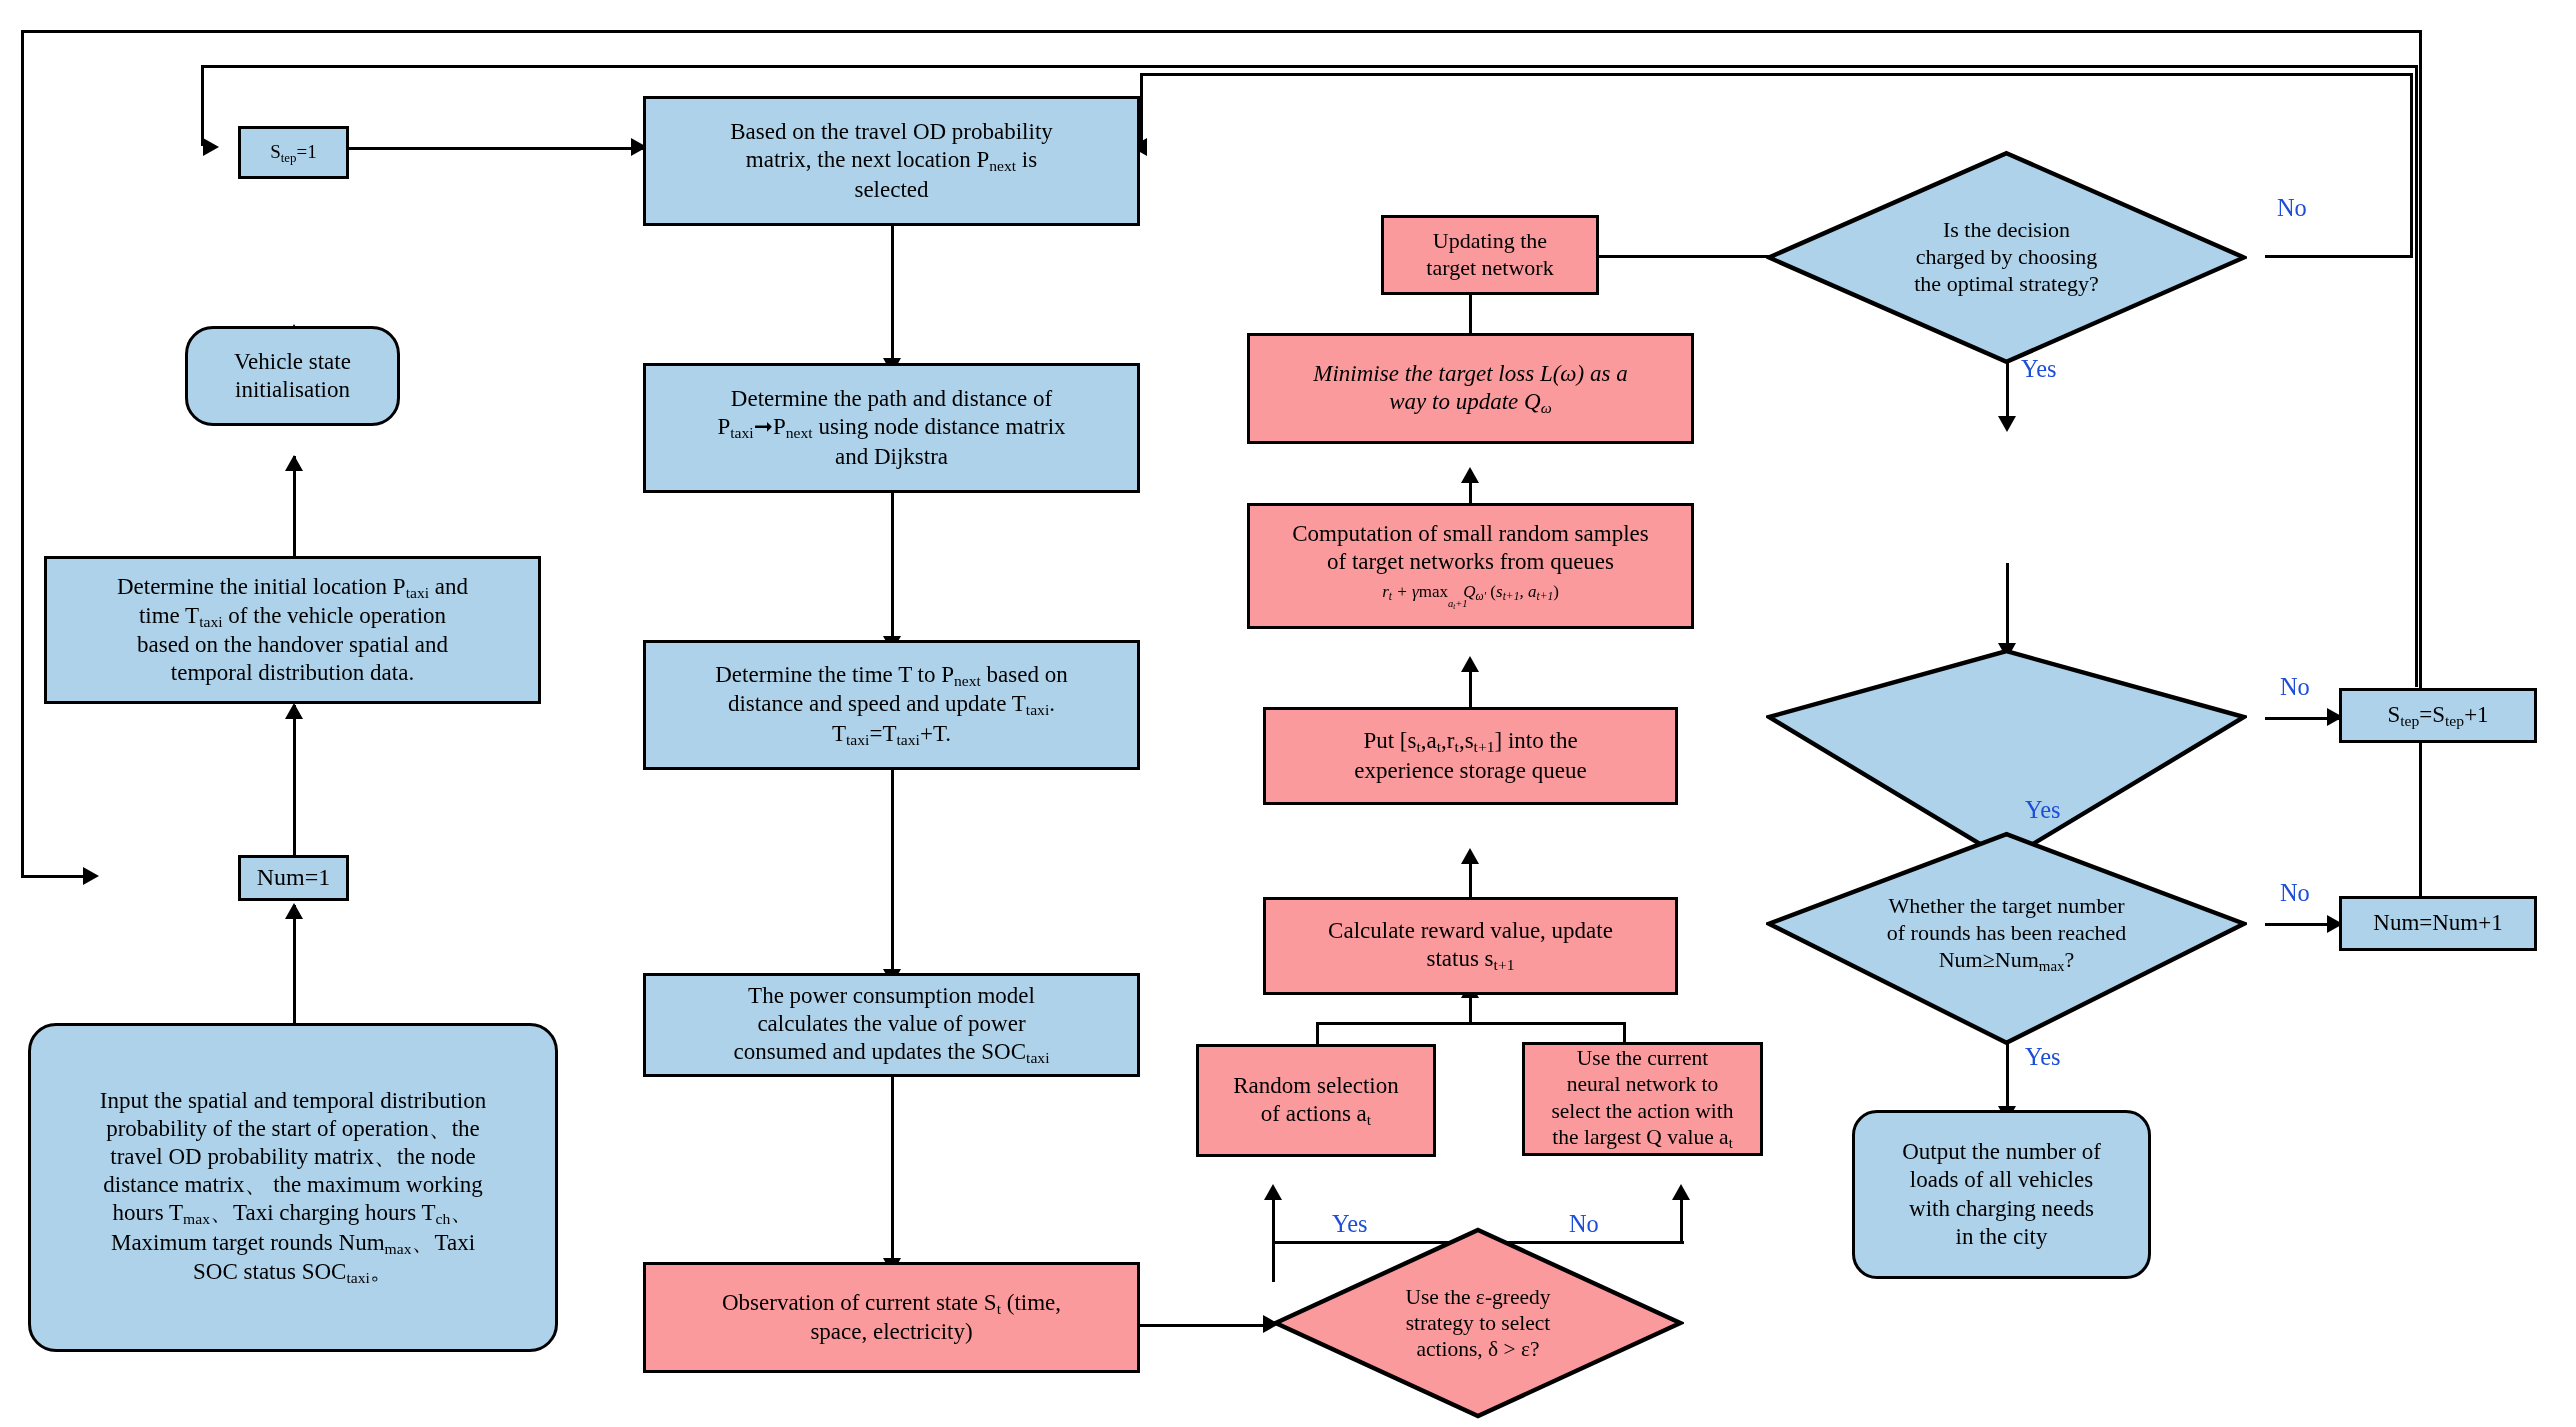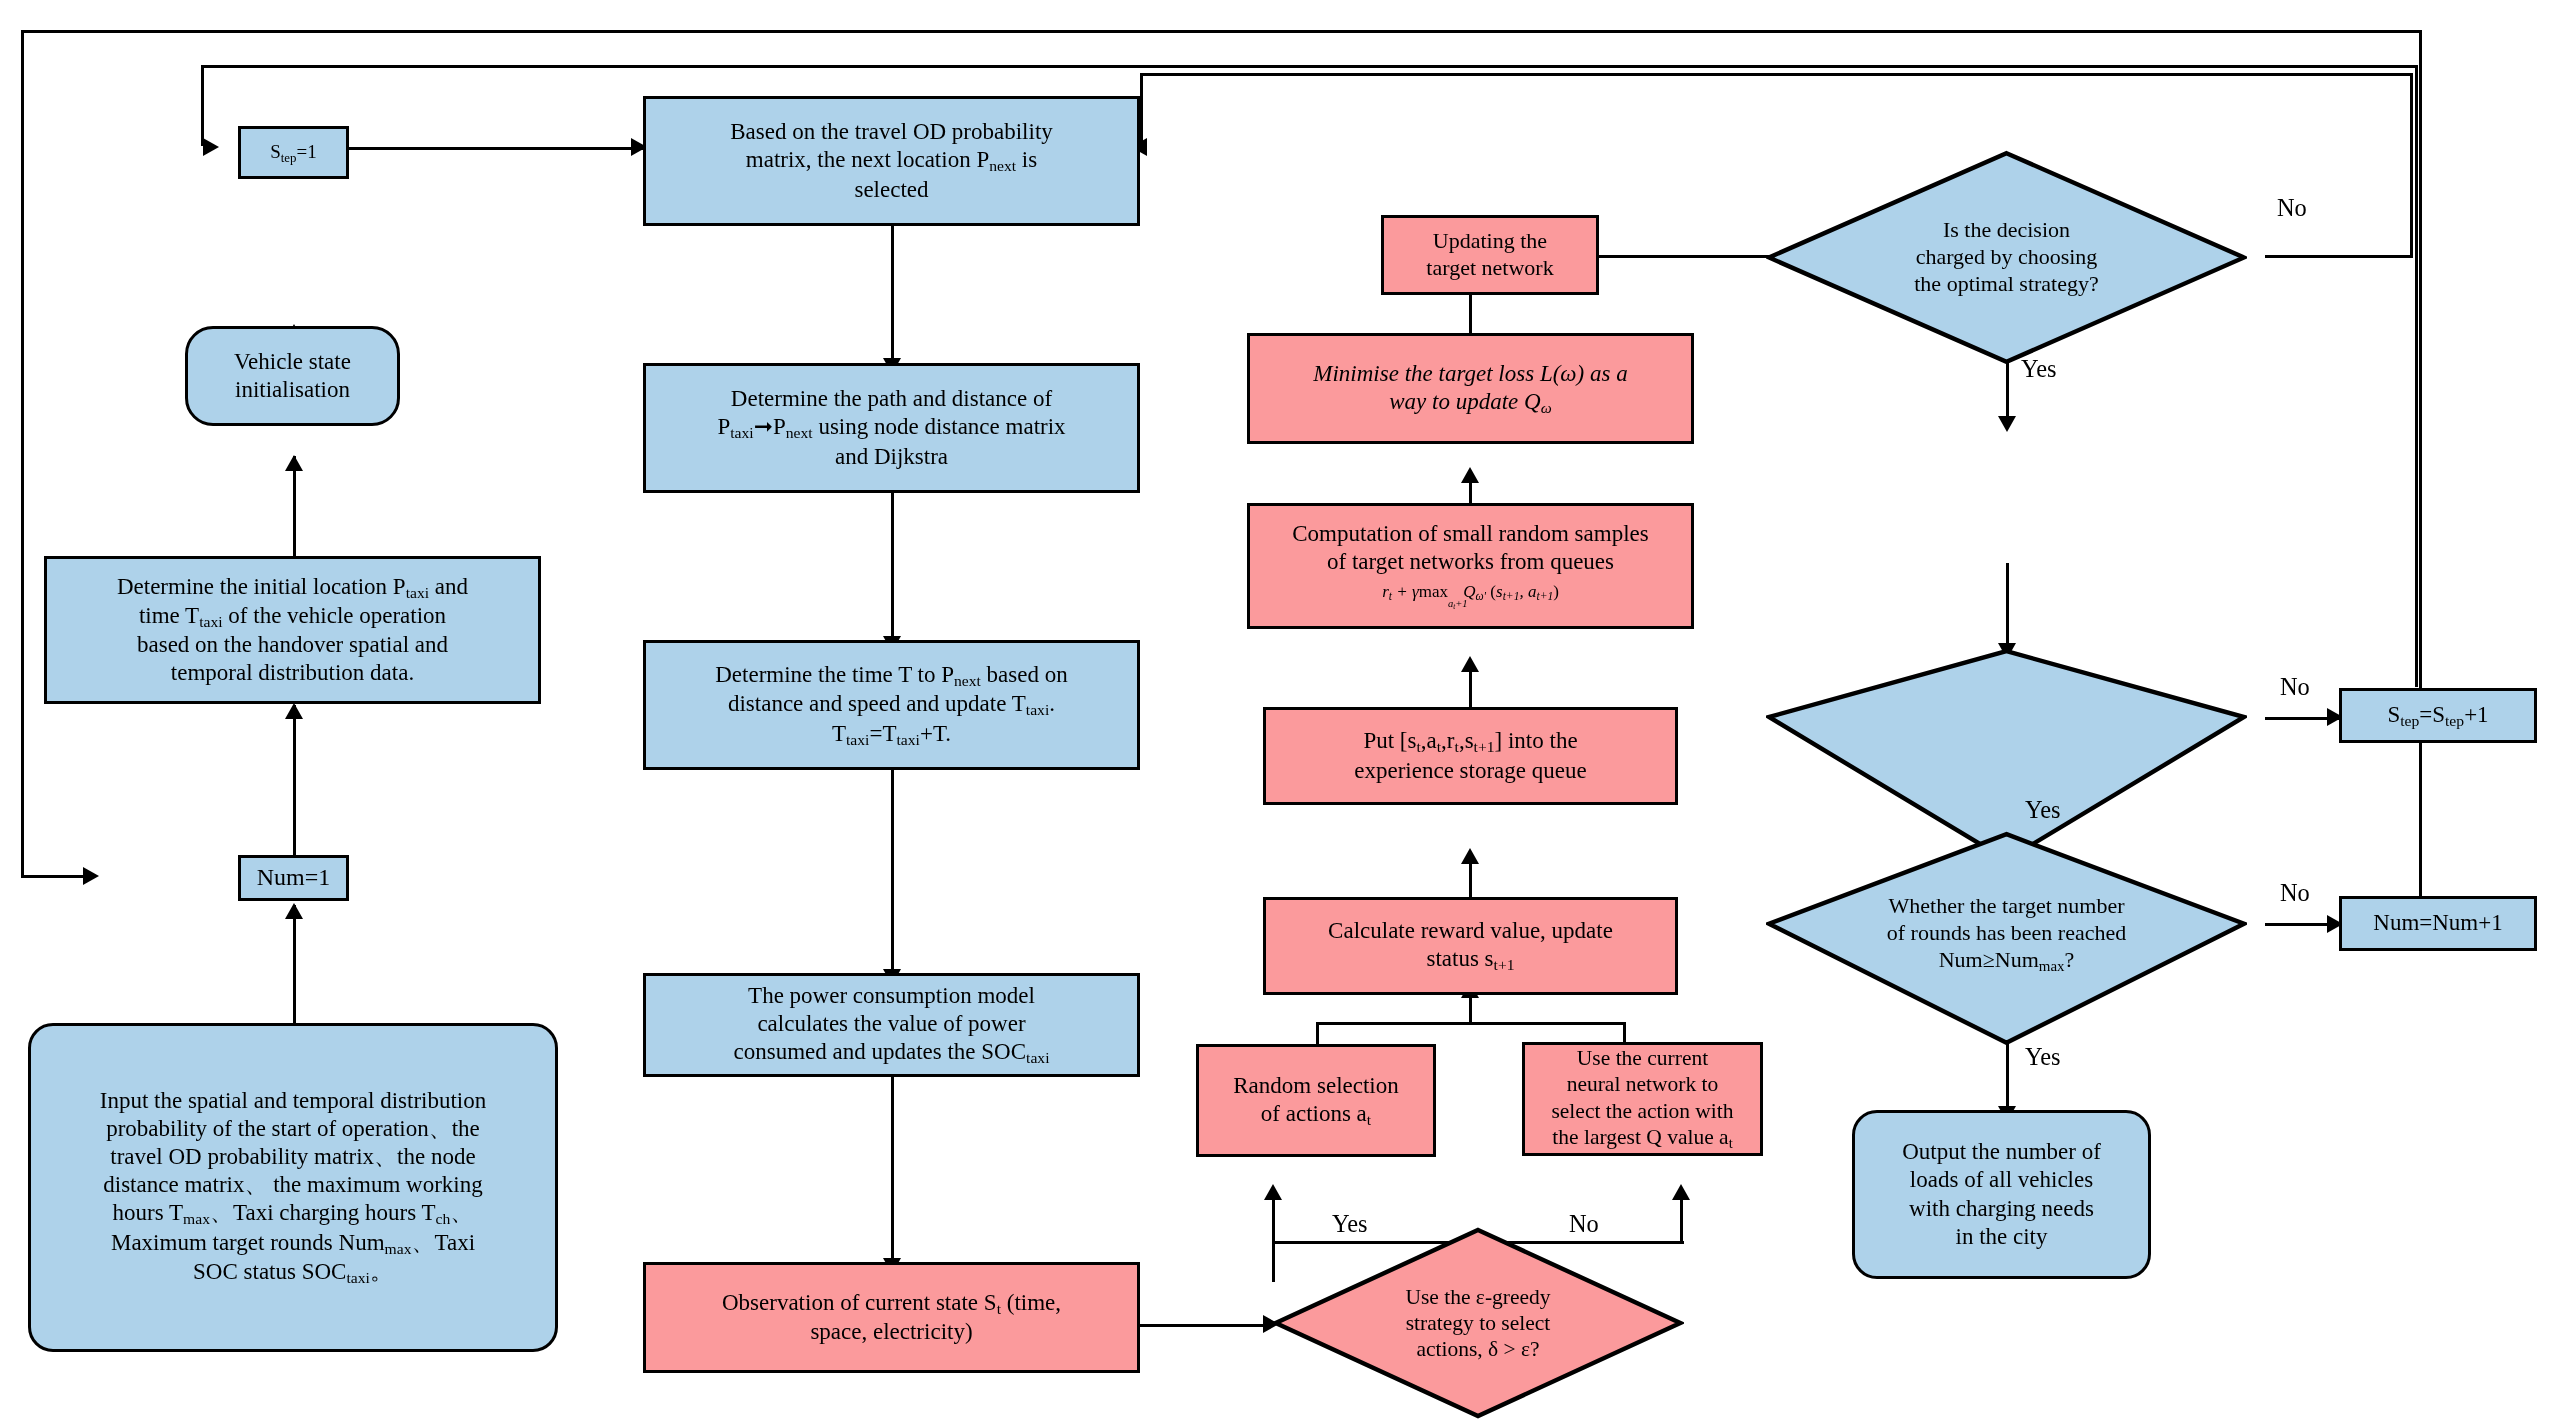--- a/index.html
+++ b/index.html
@@ -9,21 +9,21 @@
   .node{position:absolute;box-sizing:border-box;display:flex;align-items:center;justify-content:center;text-align:center;
         border:3px solid #000;color:#000;line-height:1.22;padding:3px 6px;}
   .blue{background:#aed2ea;}
   .red{background:#fb9a9c;}
   .rounded{border-radius:25px;}
 
   .diamond{position:absolute;display:flex;align-items:center;justify-content:center;text-align:center;color:#000;line-height:1.22;}
   .diamond svg{position:absolute;left:0;top:0;}
   .diamond .dtext{position:relative;z-index:2;padding:0 4.4px;}
 
-  .lbl{position:absolute;color:#000000;line-height:1;white-space:nowrap;}
+  .lbl{position:absolute;color:#1d4ed8;line-height:1;white-space:nowrap;}
 
   .line{position:absolute;background:#000;}
   .h{height:3px;}
   .v{width:3px;}
 
   .arw{position:absolute;width:0;height:0;}
   .arw.down{border-left:9.6px solid transparent;border-right:9.6px solid transparent;border-top:16.3px solid #000;}
   .arw.up{border-left:9.6px solid transparent;border-right:9.6px solid transparent;border-bottom:16.3px solid #000;}
   .arw.right{border-top:9.6px solid transparent;border-bottom:9.6px solid transparent;border-left:16.3px solid #000;}
   .arw.left{border-top:9.6px solid transparent;border-bottom:9.6px solid transparent;border-right:16.3px solid #000;}
@@ -144,21 +144,21 @@
   </div>
 
   <div class="node blue" style="left:44px;top:556px;width:497px;height:148px;font-size:23px;">
     <span>Determine the initial location P<sub>taxi</sub> and<br>time T<sub>taxi</sub> of the vehicle operation<br>based on the handover spatial and<br>temporal distribution data.</span>
   </div>
 
   <div class="node blue" style="left:238px;top:855px;width:111px;height:46px;font-size:24px;">
     <span>Num=1</span>
   </div>
 
-  <div class="node blue rounded" style="left:28px;top:1023px;width:530px;height:329px;font-size:23px;">
+  <div class="node blue rounded" style="left:28px;top:1023px;width:530px;height:329px;font-size:23px;border-radius:28px;">
     <span>Input the spatial and temporal distribution<br>probability of the start of operation、the<br>travel OD probability matrix、the node<br>distance matrix、 the maximum working<br>hours T<sub>max</sub>、Taxi charging hours T<sub>ch</sub>、<br>Maximum target rounds Num<sub>max</sub>、Taxi<br>SOC status SOC<sub>taxi</sub>。</span>
   </div>
 
   <div class="node blue" style="left:643px;top:96px;width:497px;height:130px;font-size:23px;">
     <span>Based on the travel OD probability<br>matrix, the next location P<sub>next</sub> is<br>selected</span>
   </div>
 
   <div class="node blue" style="left:643px;top:363px;width:497px;height:130px;font-size:23px;">
     <span>Determine the path and distance of<br>P<sub>taxi</sub>➞P<sub>next</sub> using node distance matrix<br>and Dijkstra</span>
   </div>

